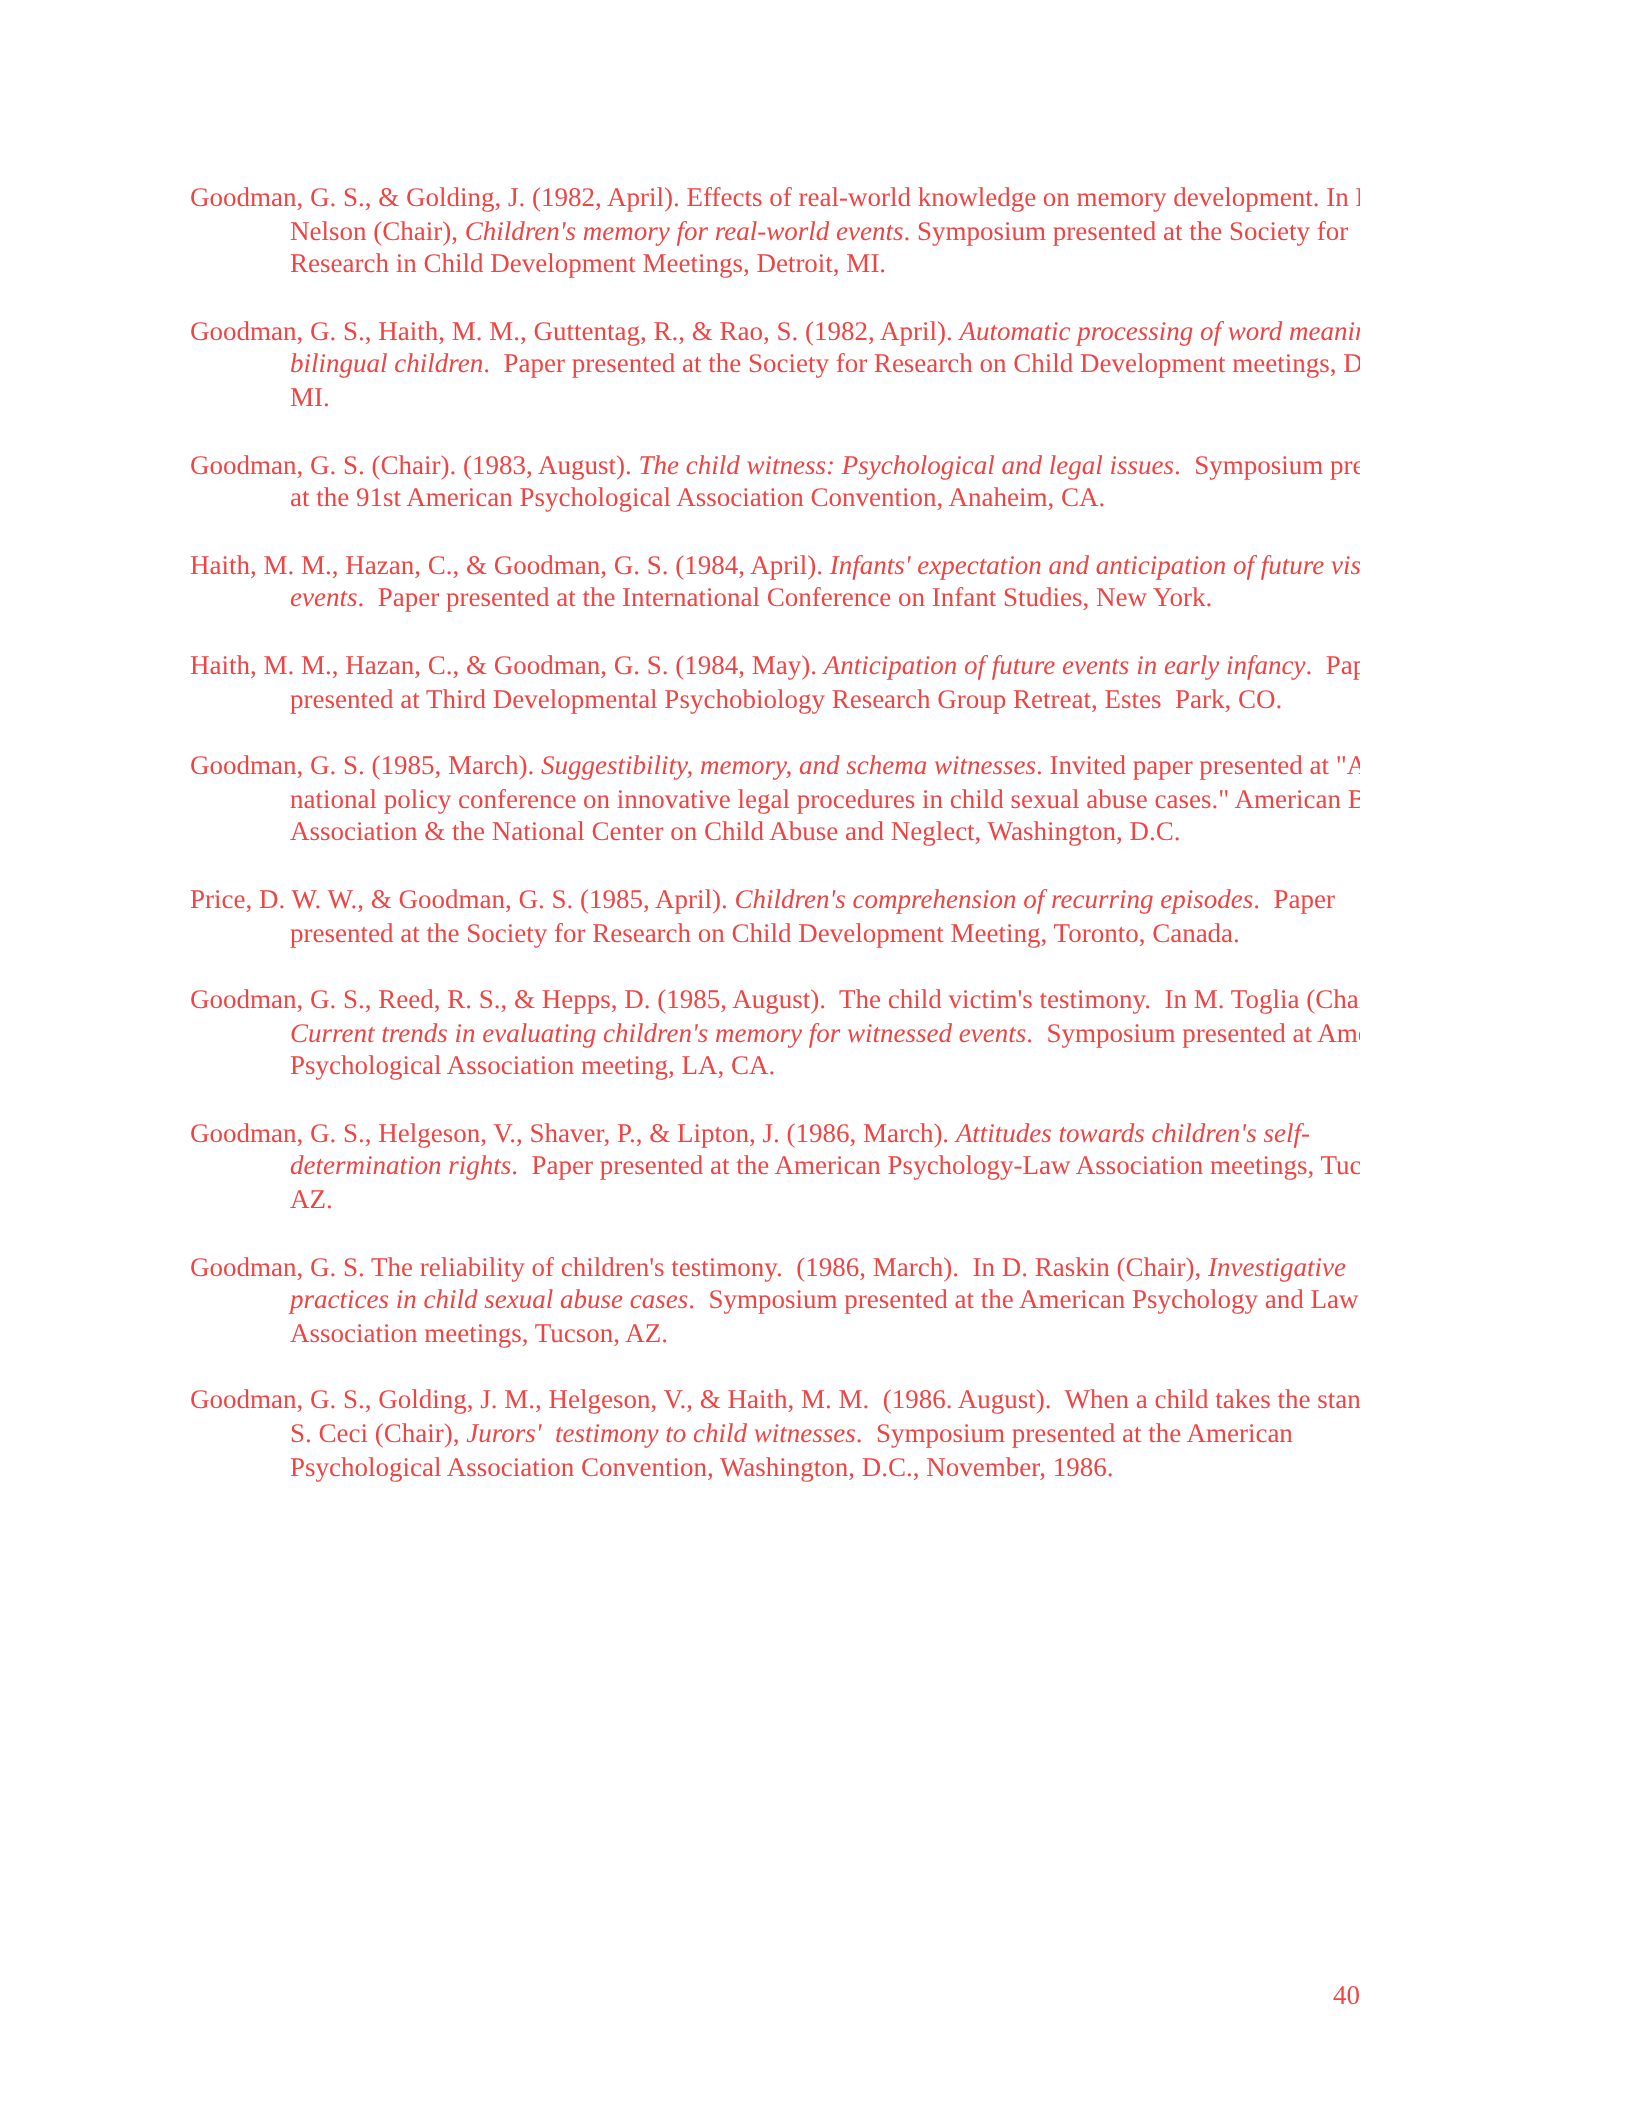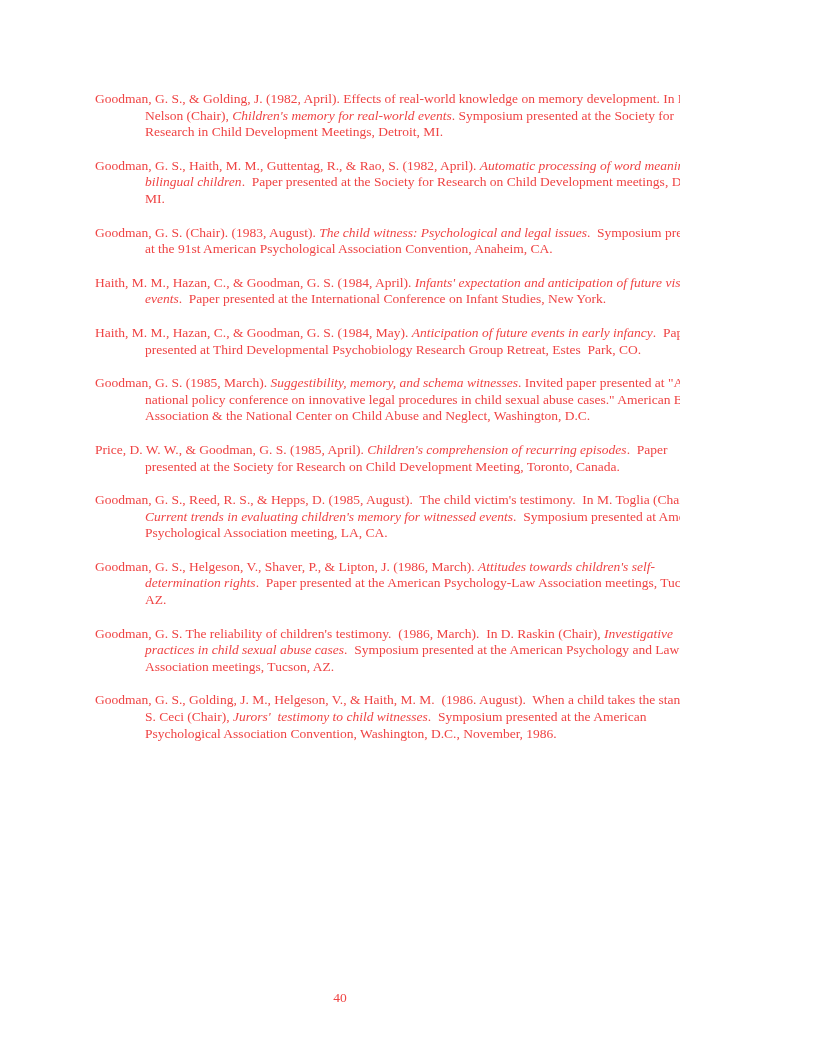--- a/index.html
+++ b/index.html
@@ -31,21 +31,21 @@
     white-space: pre-wrap;
   }
   .italic {
     font-style: italic;
   }
   .page-number {
     position: absolute;
     bottom: 50px;
     left: 0;
     width: 100%;
-    text-align: center;
+    text-align: right;
     font-size: 13.5px;
     line-height: 16px;
   }
 </style>
 </head>
 <body>
 
 <div class="page">
   <main class="content">
       <p class="ref"><span>Goodman, G. S., &amp; Golding, J. (1982, April). Effects of real-world knowledge on memory development. In K. Nelson (Chair), </span><span class="italic">Children's memory for real-world events</span><span>. Symposium presented at the Society for Research in Child Development Meetings, Detroit, MI.</span></p>

